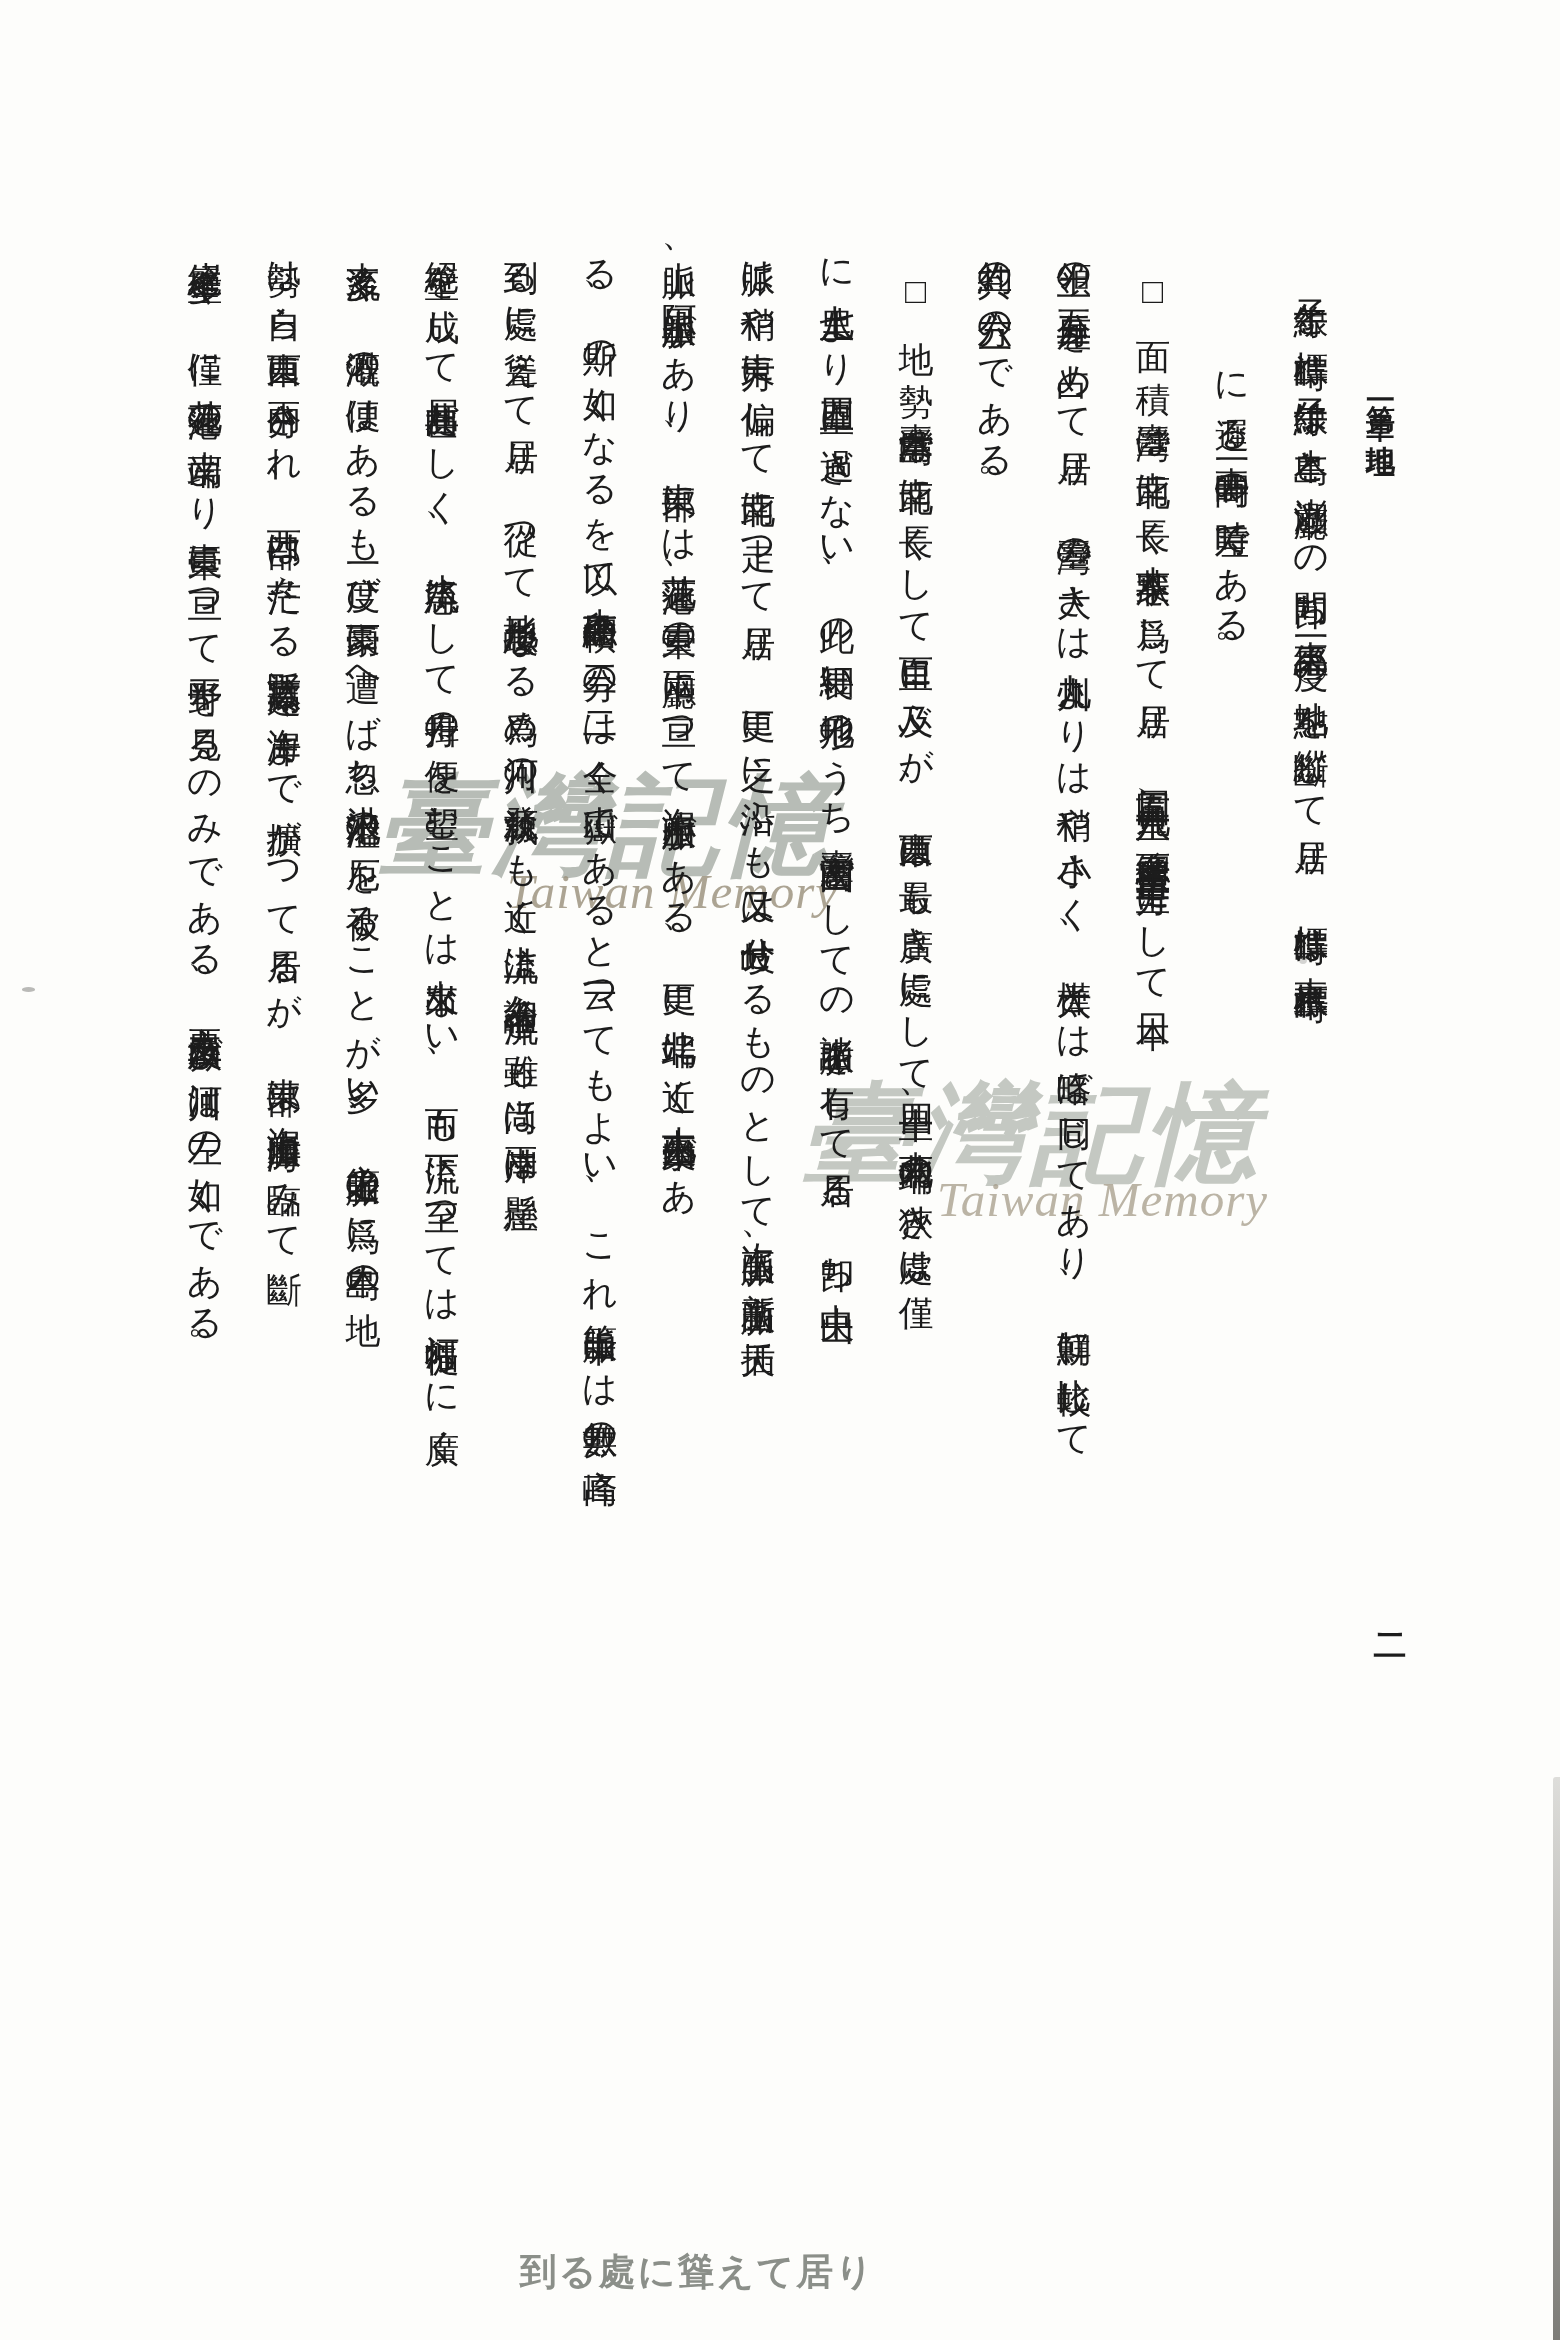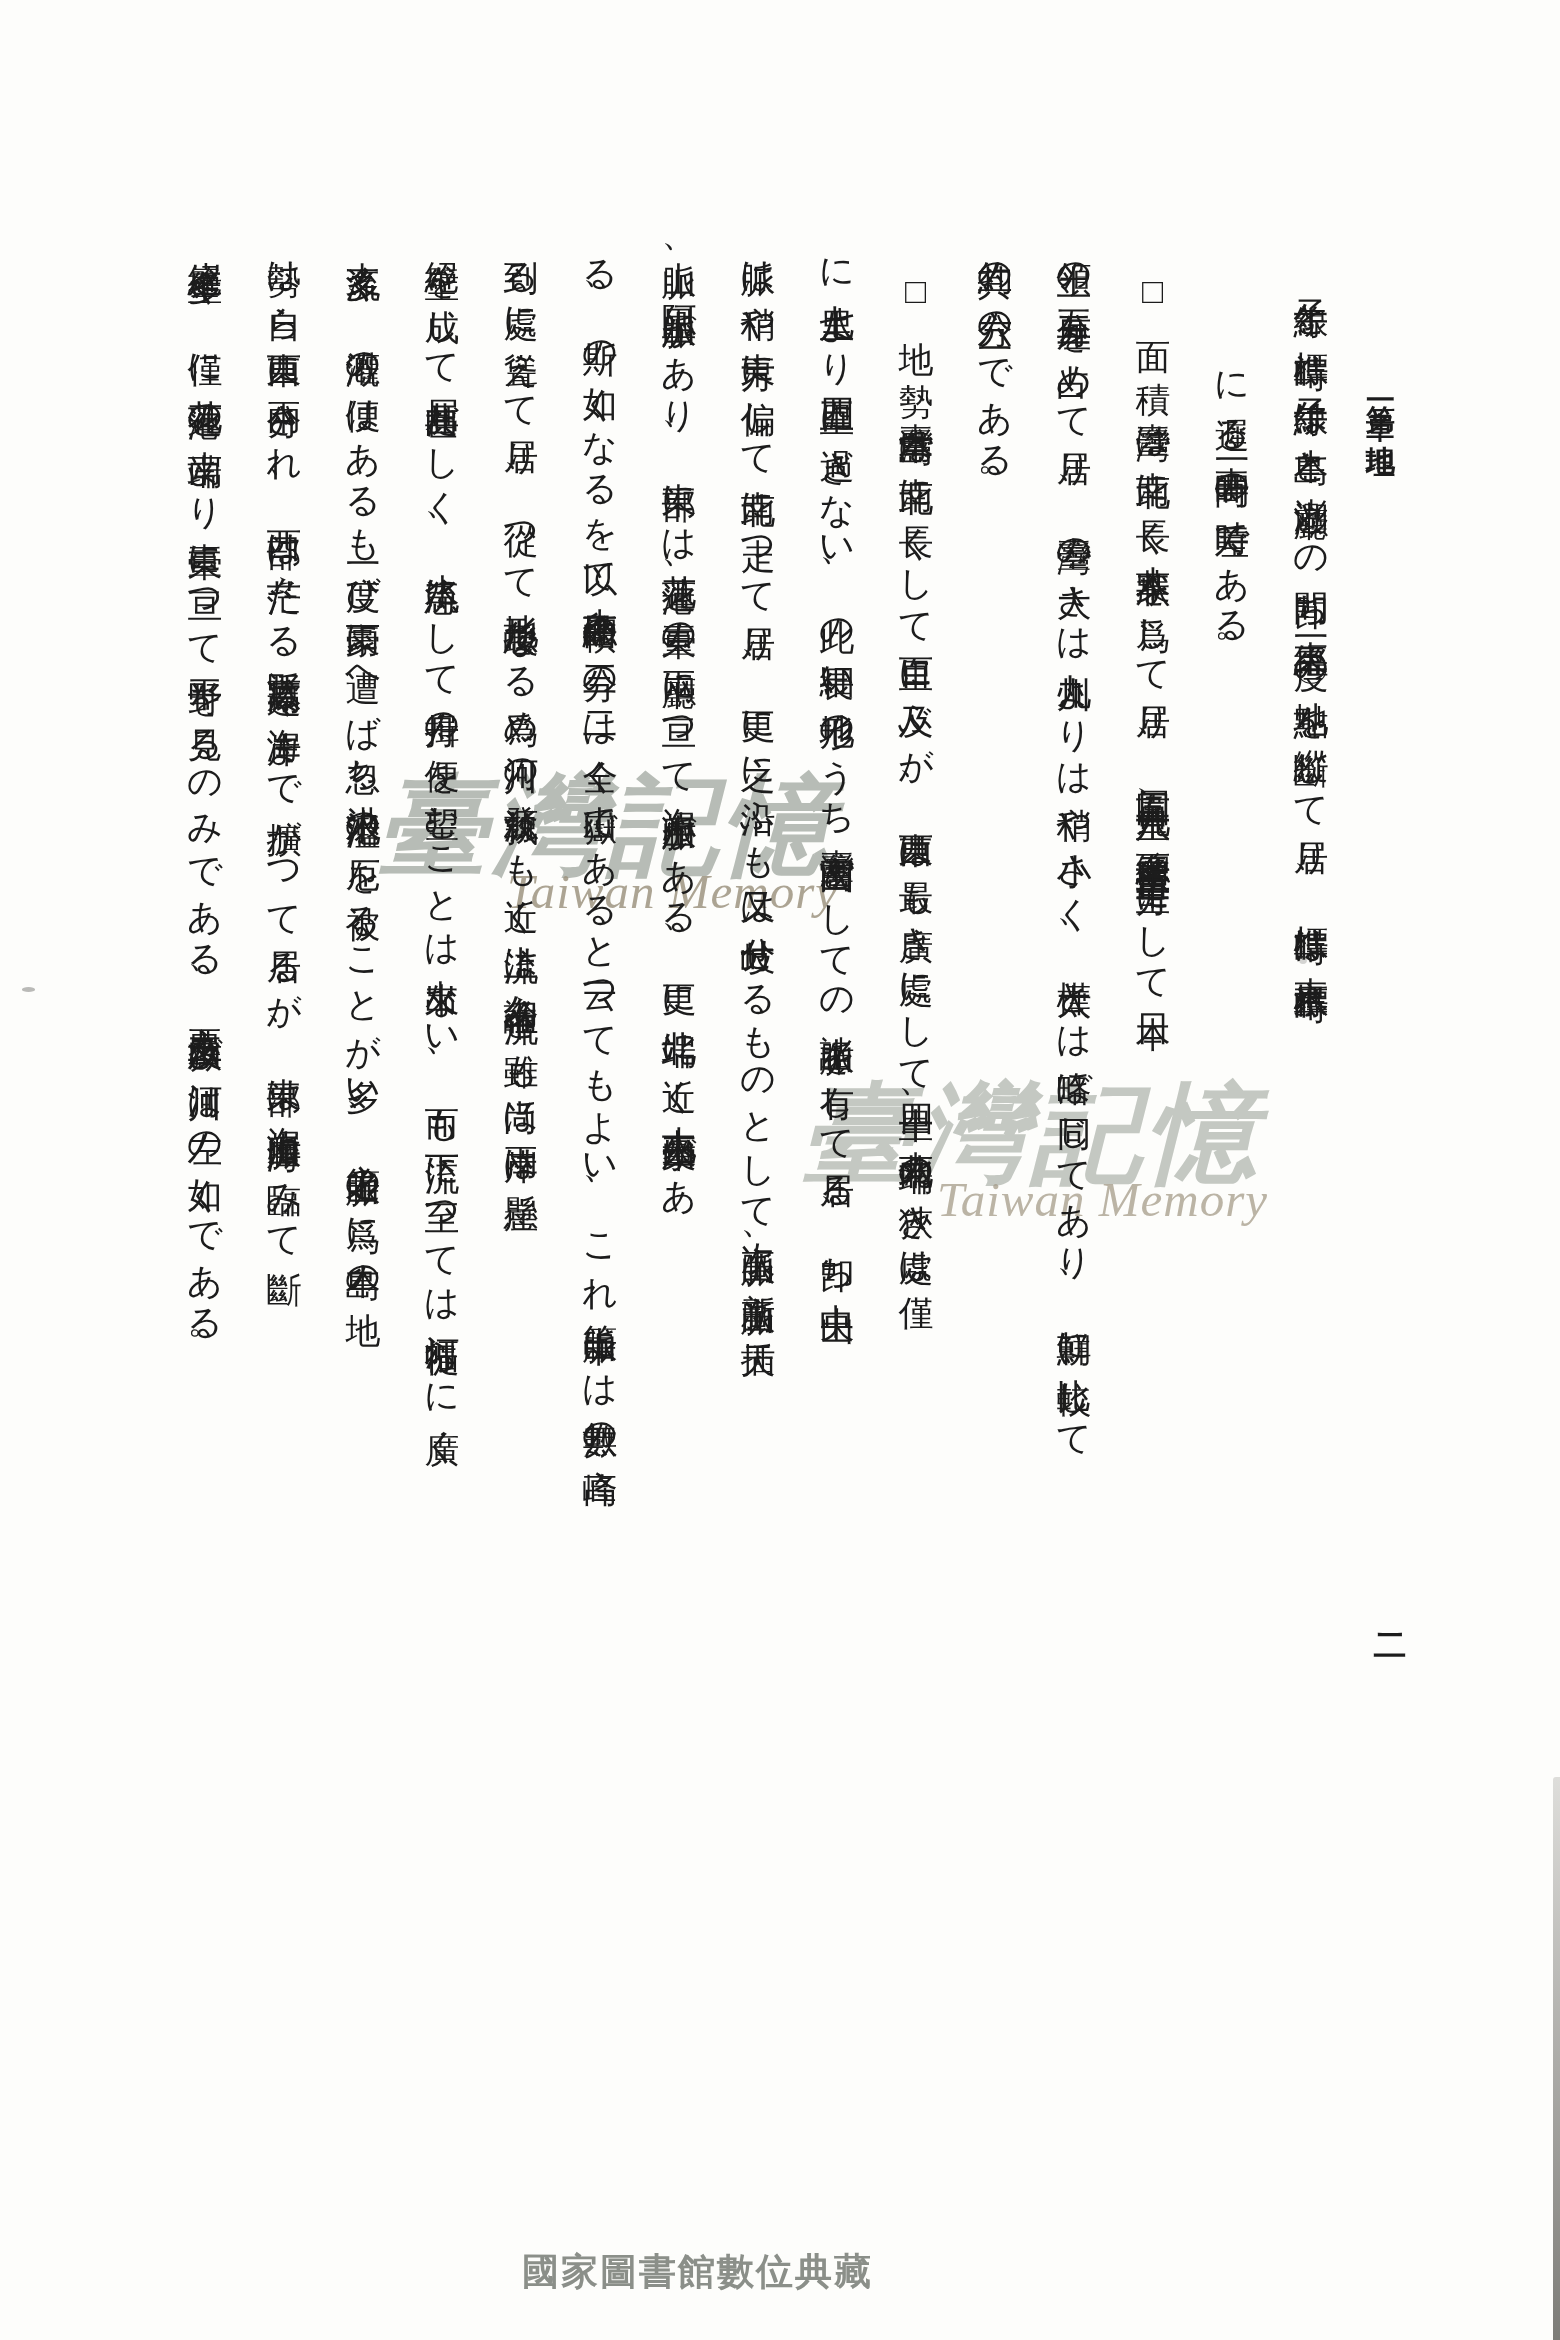--- a/index.html
+++ b/index.html
@@ -121,20 +121,20 @@
     <div class="col">脈は稍や東方に偏して南北に走つて居り、更に之に沿ふも又は分岐せるものとして次高山脈、新高山脈、插天</div>
     <div class="col">山脈、阿里山脈があり、東部には花蓮港、臺東の兩廳に亘つて海岸山脈がある、更に北端に近く大屯火山彙があ</div>
     <div class="col">る、斯の如くなるを以て本島總面積の三分の二は全く山嶽であると云つてもよい、これ等山脈中には無數の高峰</div>
     <div class="col">到る處に聳えて居り、從つて地形急峻なる爲め河川の發源孰れも近く上流は勿論往々中流と雖も尚ほ兩岸は懸崖</div>
     <div class="col">絕壁を成して屈曲甚だしく、水流急にして舟揖の便を望むことは出來ない、而も下流に至つては河幅徒らに廣く</div>
     <div class="col">支流多く、灌漑の便はあるも一度び豪雨に遭へば忽ち洪水氾濫の厄を被ることが多い、之等山脈の爲に本島の地</div>
     <div class="col">勢は自ら東西に兩分され、西部は茫々たる沃野高原遠く海岸まで擴がつて居るが、東部は海岸山脈海に臨みて斷</div>
     <div class="col">崖絕壁多く、僅に花蓮港の南端より臺東に亘つて平野を見るのみである、主要山嶽及び河川は左の如くである。</div>
   </div>
 
-  <div class="footer-stamp">國家圖書館數位典藏</div>
+  <div class="footer-stamp">到る處に聳えて居り</div>
 
   <div class="edge-streak"></div>
   <div class="speck1"></div>
   <div class="speck2"></div>
 
 </div>
 
 
 </body></html>

